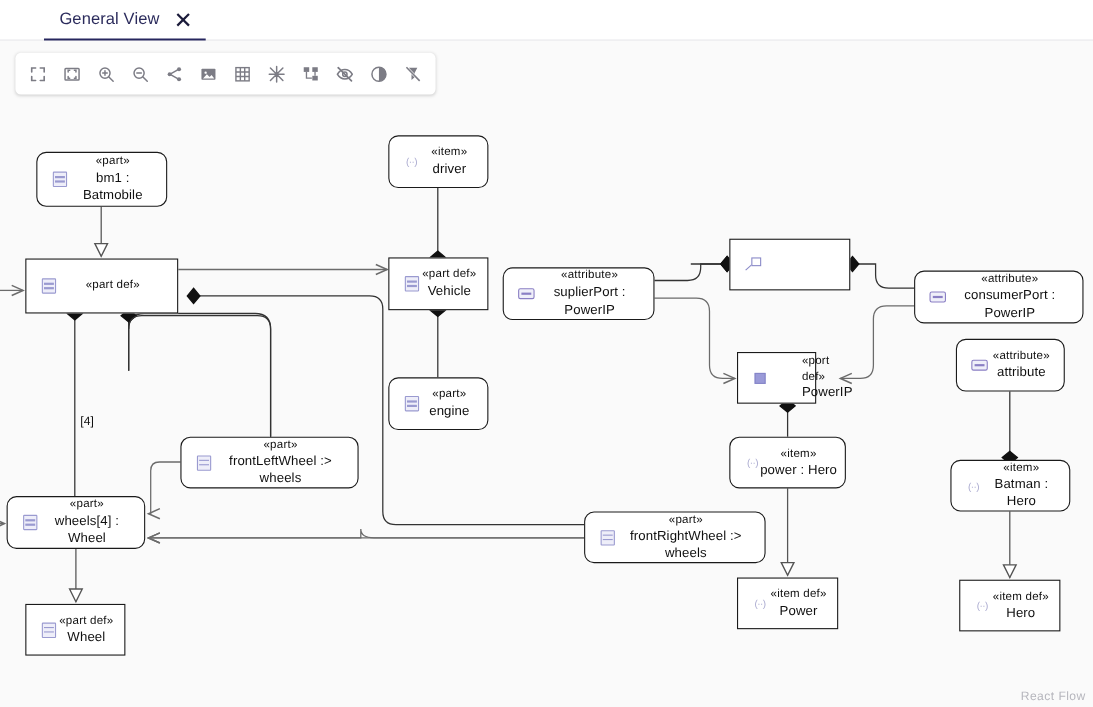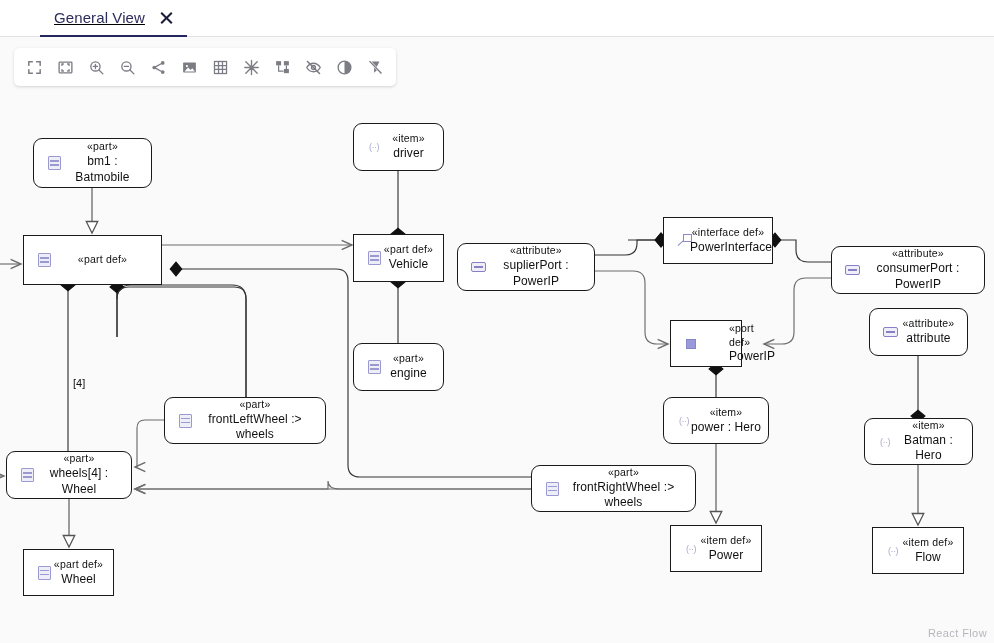--- a/index.html
+++ b/index.html
@@ -26,21 +26,20 @@
   }
   .tab {
     position: absolute;
     left: 40px; top: 0;
     height: 37px;
     display: flex; align-items: center;
     gap: 14px;
     padding: 0 14px 0 14px;
     border-bottom: 2px solid #26265e;
     cursor: pointer;
-    text-decoration: underline;
   }
   .tab-label {
     font-size: 15px;
     color: #2b2b5c;
     letter-spacing: .1px;
   }
   .tab-close {
     width: 14px; height: 14px;
     position: relative;
     cursor: pointer;
@@ -434,24 +433,20 @@
       <span class="node-text">
         <span class="kw">«attribute»</span>
         <span class="nm">suplierPort : PowerIP</span>
       </span>
     </div>
 
     <div class="node def" style="left:663px; top:180px; width:110px; height:47px;">
       <span class="node-icon">
           <span class="ic-iface"></span>
         </span>
-      <span class="node-text">
-        <span class="kw">«interface def»</span>
-        <span class="nm">PowerInterface</span>
-      </span>
     </div>
 
     <div class="node usage" style="left:831px; top:209px; width:154px; height:48px;">
       <span class="node-icon">
           <span class="ic-attr"></span>
         </span>
       <span class="node-text">
         <span class="kw">«attribute»</span>
         <span class="nm">consumerPort : PowerIP</span>
       </span>
@@ -546,21 +541,21 @@
         <span class="nm">Power</span>
       </span>
     </div>
 
     <div class="node def" style="left:872px; top:490px; width:92px; height:47px;">
       <span class="node-icon">
           <span class="ic-item">(··)</span>
         </span>
       <span class="node-text">
         <span class="kw">«item def»</span>
-        <span class="nm">Flow</span>
+        <span class="nm">Hero</span>
       </span>
     </div>
 
     <div class="edge-label" style="left:73px; top:340px;">[4]</div>
 
     <div id="watermark">React Flow</div>
 
   </div>
 </div>
 

